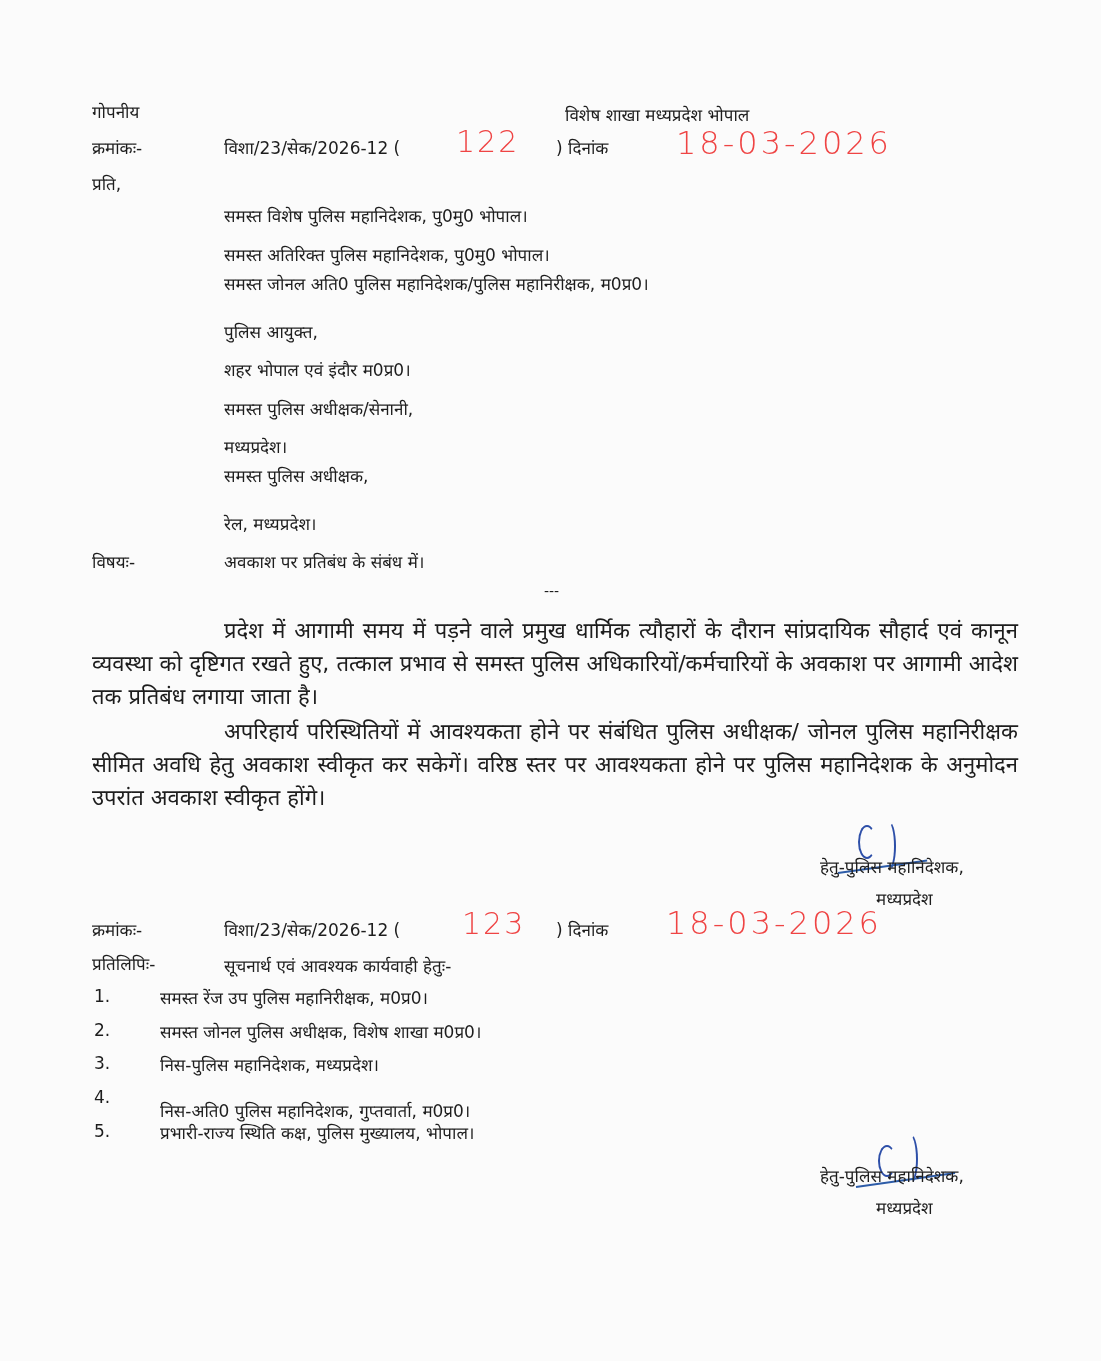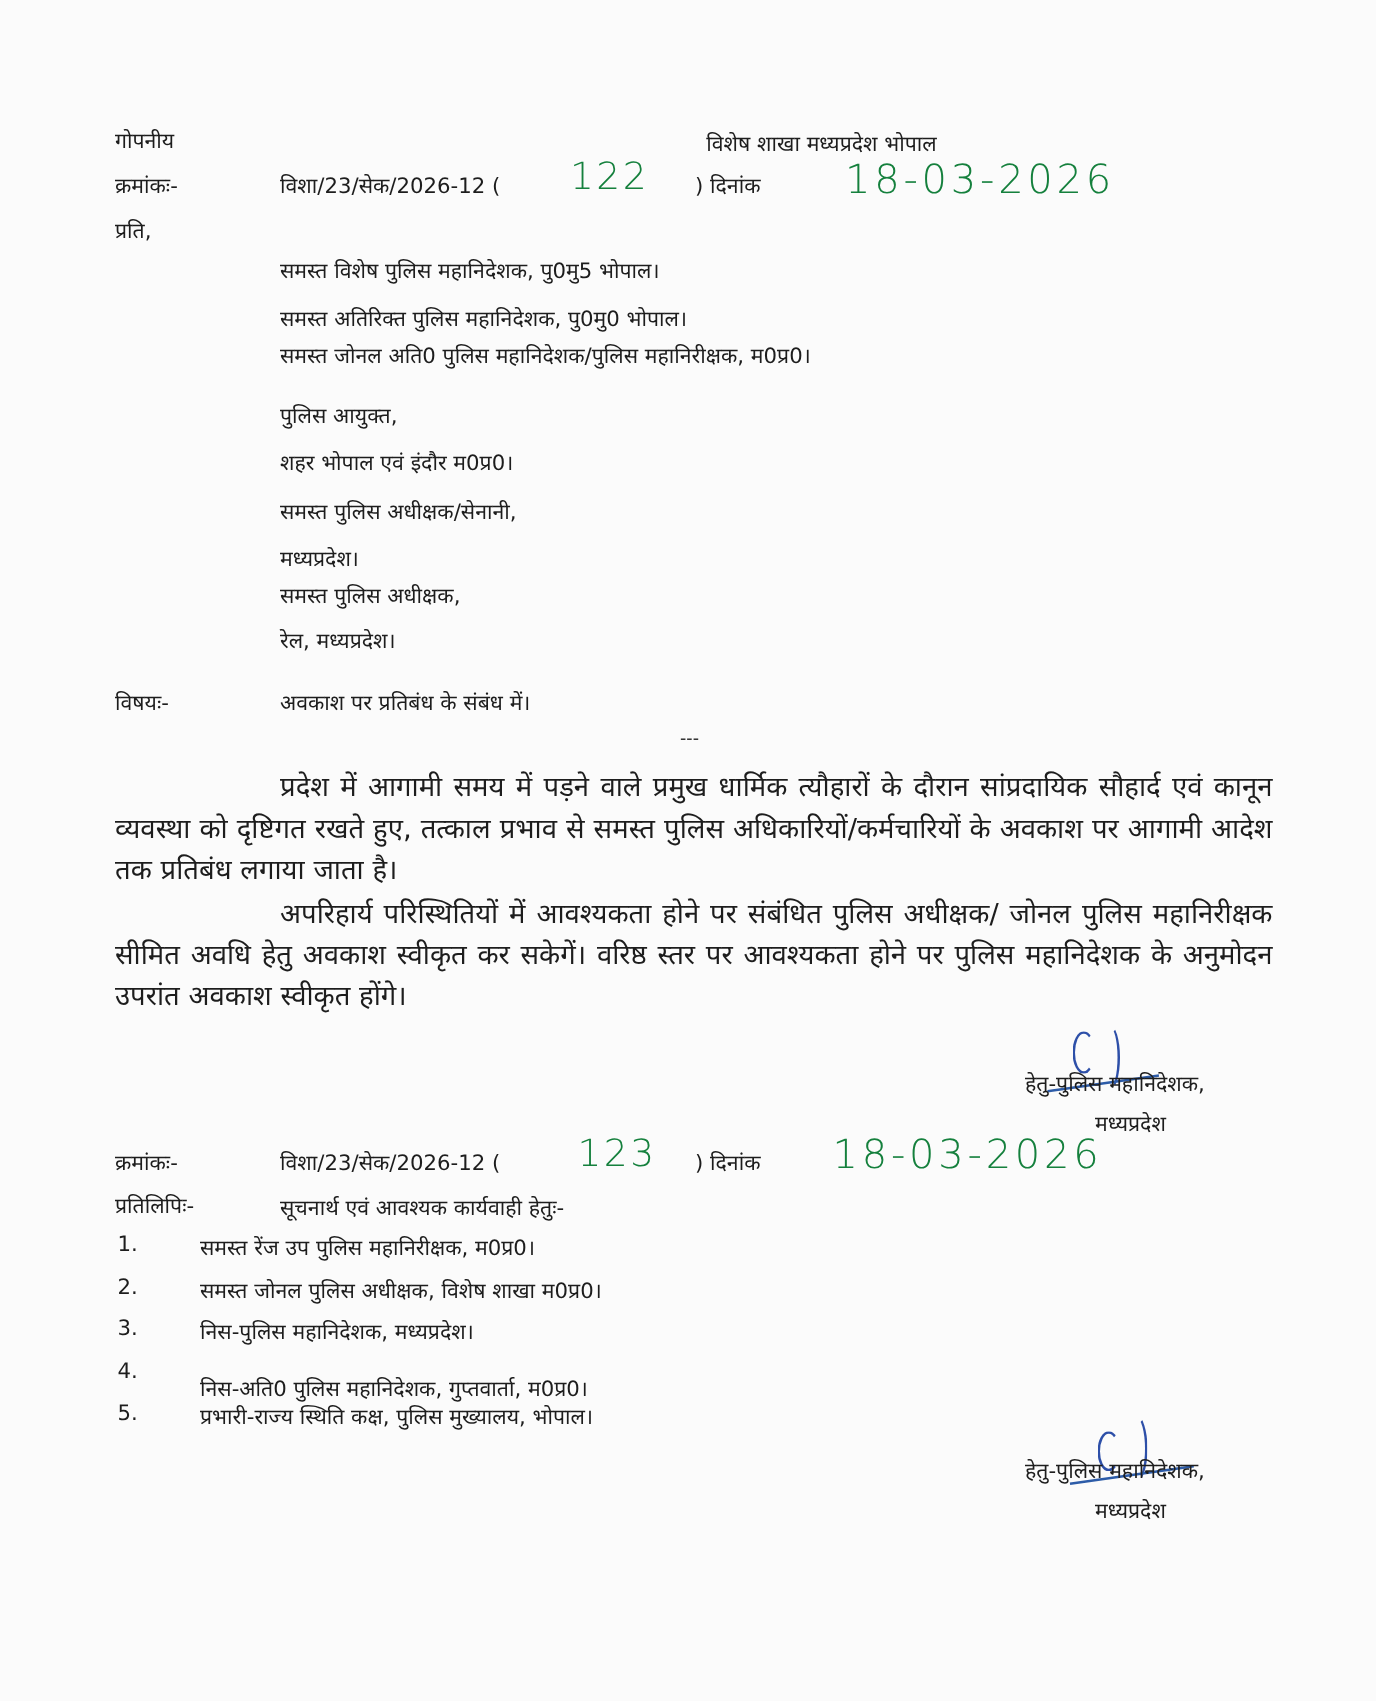--- a/index.html
+++ b/index.html
@@ -1,19 +1,19 @@
 <!DOCTYPE html>
 <html><head>
 <meta charset="utf-8">
 <style>
   html, body { margin:0; padding:0; background:#fbfbfb; }
   body { width:1101px; height:1361px; position:relative; overflow:hidden;
          font-family: "DejaVu Sans", sans-serif; color:#1d1d1d; font-size:17px; }
   .abs { position:absolute; white-space:nowrap; }
-  .hand { font-family: "DejaVu Sans", sans-serif; color:#15803d; font-weight:300; letter-spacing:2px; }
+  .hand { font-family: "DejaVu Sans", sans-serif; color:#ef4444; font-weight:300; letter-spacing:2px; }
   .hand-num { font-size:30px; }
   .hand-date { font-size:32px; letter-spacing:3px; }
   .para { position:absolute; left:92px; width:926px; line-height:33px; text-align:justify; font-size:22px; }
   .para .indent { display:inline-block; width:132px; }
   .addr { left:224px; }
   .sig-line { position:absolute; height:2px; background:#2d5ca8; transform-origin:left center; }
   .sig-stroke { position:absolute; border:2px solid #2d4fa8; border-radius:50%; }
 </style>
 </head>
 <body>
@@ -23,29 +23,29 @@
 
 <div class="abs" style="left:92px;top:136px;">क्रमांकः-</div>
 <div class="abs" style="left:224px;top:136px;">विशा/23/सेक/2026-12 (</div>
 <div class="abs hand hand-num" style="left:456px;top:124px;">122</div>
 <div class="abs" style="left:556px;top:136px;">) दिनांक</div>
 <div class="abs hand hand-date" style="left:676px;top:124px;">18-03-2026</div>
 
 <div class="abs" style="left:92px;top:172px;">प्रति,</div>
 
 <div>
-  <div class="abs addr" style="top:204px;">समस्त विशेष पुलिस महानिदेशक, पु0मु5 भोपाल।</div>
+  <div class="abs addr" style="top:204px;">समस्त विशेष पुलिस महानिदेशक, पु0मु0 भोपाल।</div>
   <div class="abs addr" style="top:243px;">समस्त अतिरिक्त पुलिस महानिदेशक, पु0मु0 भोपाल।</div>
   <div class="abs addr" style="top:272px;">समस्त जोनल अति0 पुलिस महानिदेशक/पुलिस महानिरीक्षक, म0प्र0।</div>
   <div class="abs addr" style="top:320px;">पुलिस आयुक्त,</div>
   <div class="abs addr" style="top:358px;">शहर भोपाल एवं इंदौर म0प्र0।</div>
   <div class="abs addr" style="top:397px;">समस्त पुलिस अधीक्षक/सेनानी,</div>
   <div class="abs addr" style="top:435px;">मध्यप्रदेश।</div>
   <div class="abs addr" style="top:464px;">समस्त पुलिस अधीक्षक,</div>
-  <div class="abs addr" style="top:500px;text-align:right;">रेल, मध्यप्रदेश।</div>
+  <div class="abs addr" style="top:512px;text-align:right;">रेल, मध्यप्रदेश।</div>
 </div>
 
 <div class="abs" style="left:92px;top:550px;">विषयः-</div>
 <div class="abs" style="left:224px;top:550px;">अवकाश पर प्रतिबंध के संबंध में।</div>
 <div class="abs" style="left:544px;top:583px;font-size:14px;">---</div>
 
 <div class="para" style="top:614px;"><span class="indent"></span><span>प्रदेश में आगामी समय में पड़ने वाले प्रमुख धार्मिक त्यौहारों के दौरान सांप्रदायिक सौहार्द एवं कानून व्यवस्था को दृष्टिगत रखते हुए, तत्काल प्रभाव से समस्त पुलिस अधिकारियों/कर्मचारियों के अवकाश पर आगामी आदेश तक प्रतिबंध लगाया जाता है।</span></div>
 <div class="para" style="top:715px;"><span class="indent"></span><span>अपरिहार्य परिस्थितियों में आवश्यकता होने पर संबंधित पुलिस अधीक्षक/ जोनल पुलिस महानिरीक्षक सीमित अवधि हेतु अवकाश स्वीकृत कर सकेगें। वरिष्ठ स्तर पर आवश्यकता होने पर पुलिस महानिदेशक के अनुमोदन उपरांत अवकाश स्वीकृत होंगे।</span></div>
 
 <div>

